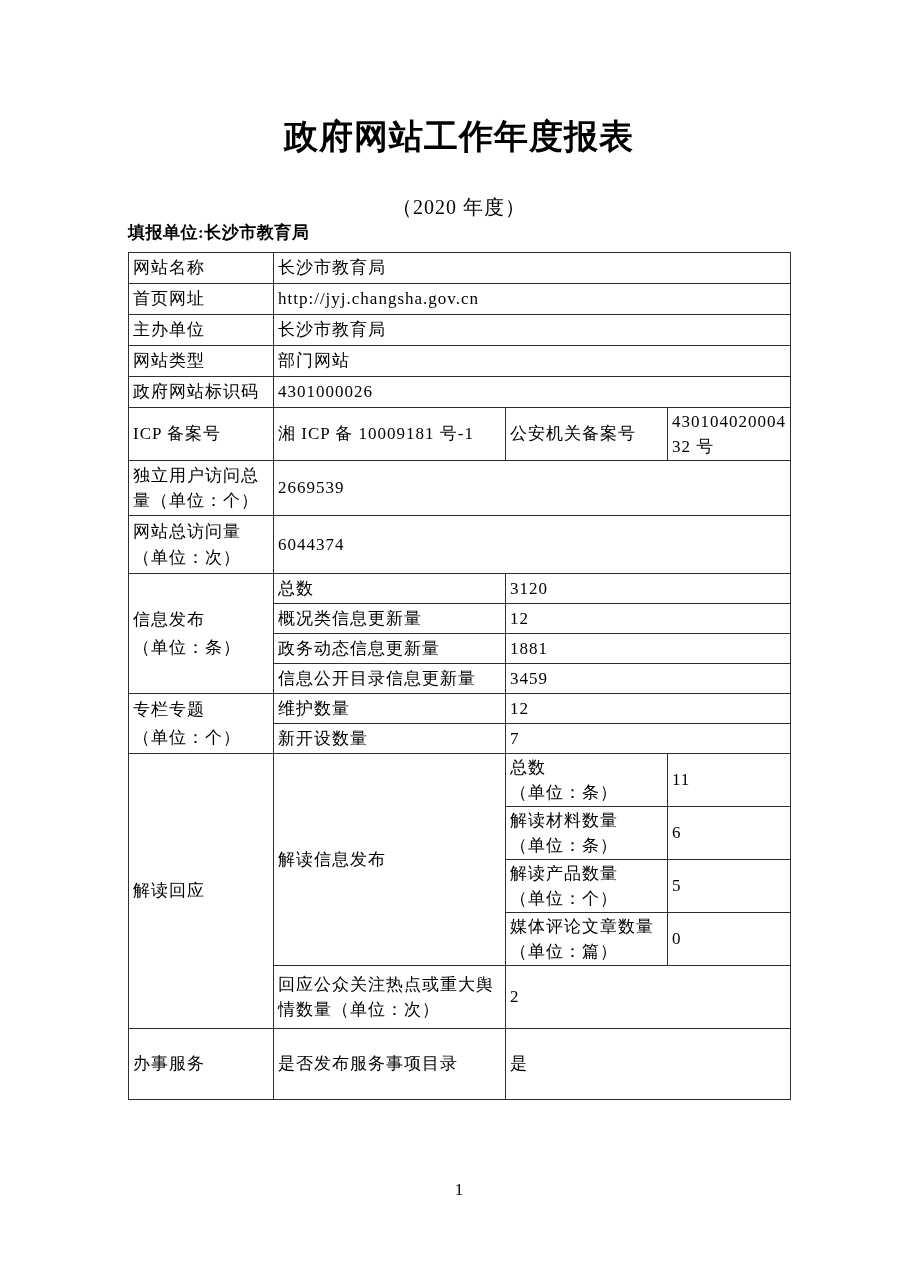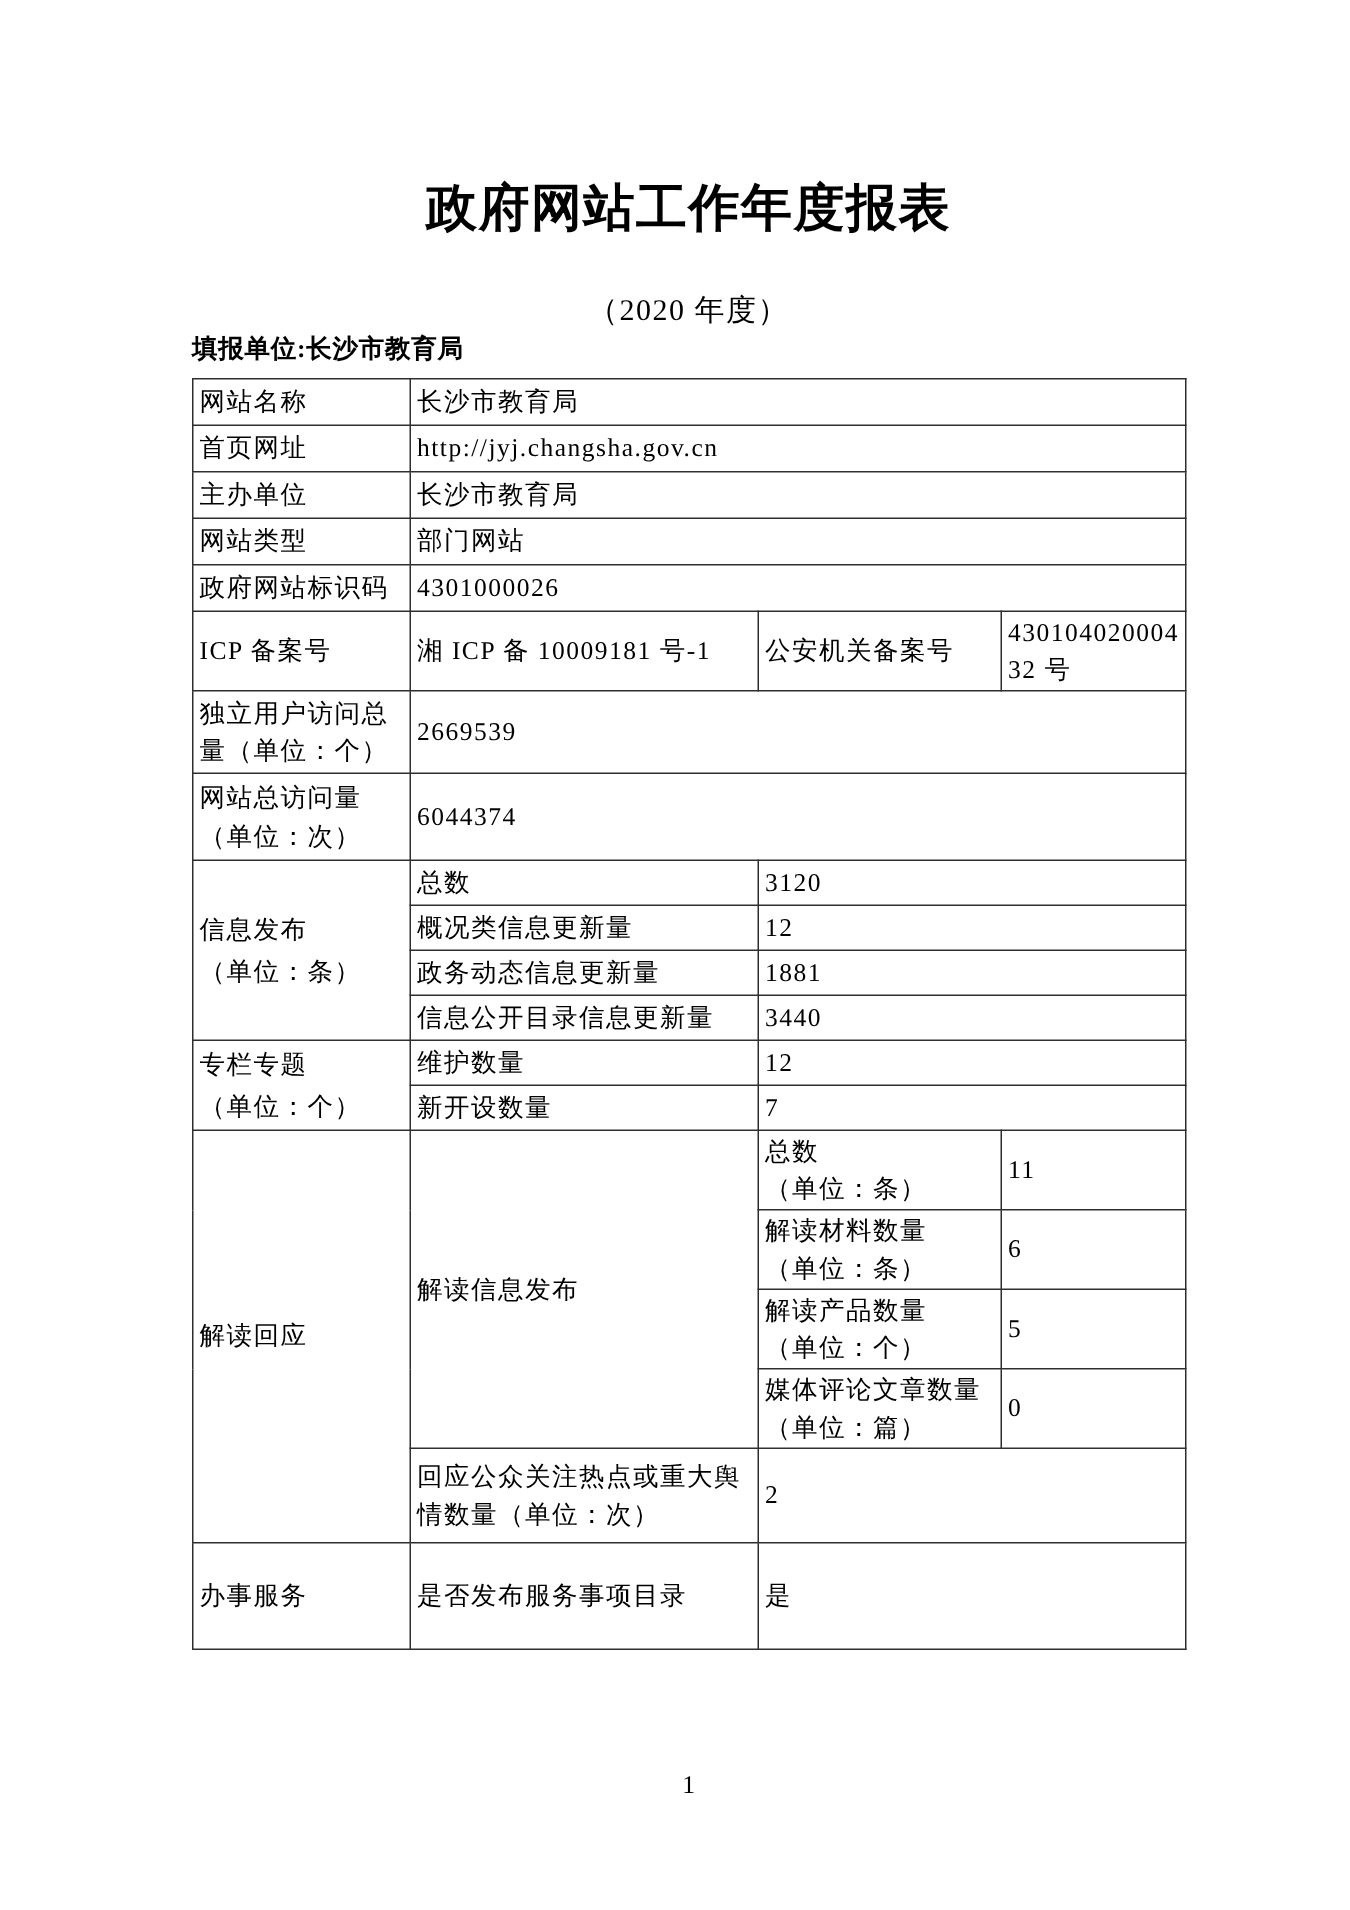--- a/index.html
+++ b/index.html
@@ -18,21 +18,21 @@
   }
   .content {
     position: absolute;
     left: 128px;
     top: 0;
     width: 662px;
   }
   .title {
     margin: 118px 0 0 0;
     text-align: center;
-    font-family: Liberation Sans, sans-serif;
+    font-family: Liberation Mono, monospace;
     font-weight: 700;
     font-size: 34px;
     line-height: 42px;
     letter-spacing: 1px;
   }
   .subtitle {
     margin-top: 34px;
     text-align: center;
     font-size: 20px;
     line-height: 26px;
@@ -165,21 +165,21 @@
         <tr class="h30">
           <td>概况类信息更新量</td>
           <td colspan="2">12</td>
         </tr>
         <tr class="h30">
           <td>政务动态信息更新量</td>
           <td colspan="2">1881</td>
         </tr>
         <tr class="h30">
           <td>信息公开目录信息更新量</td>
-          <td colspan="2">3440</td>
+          <td colspan="2">3459</td>
         </tr>
 
         <tr class="h30">
           <td rowspan="2" class="section">
             <div>专栏专题</div>
             <div>（单位：个）</div>
           </td>
           <td>维护数量</td>
           <td colspan="2">12</td>
         </tr>

